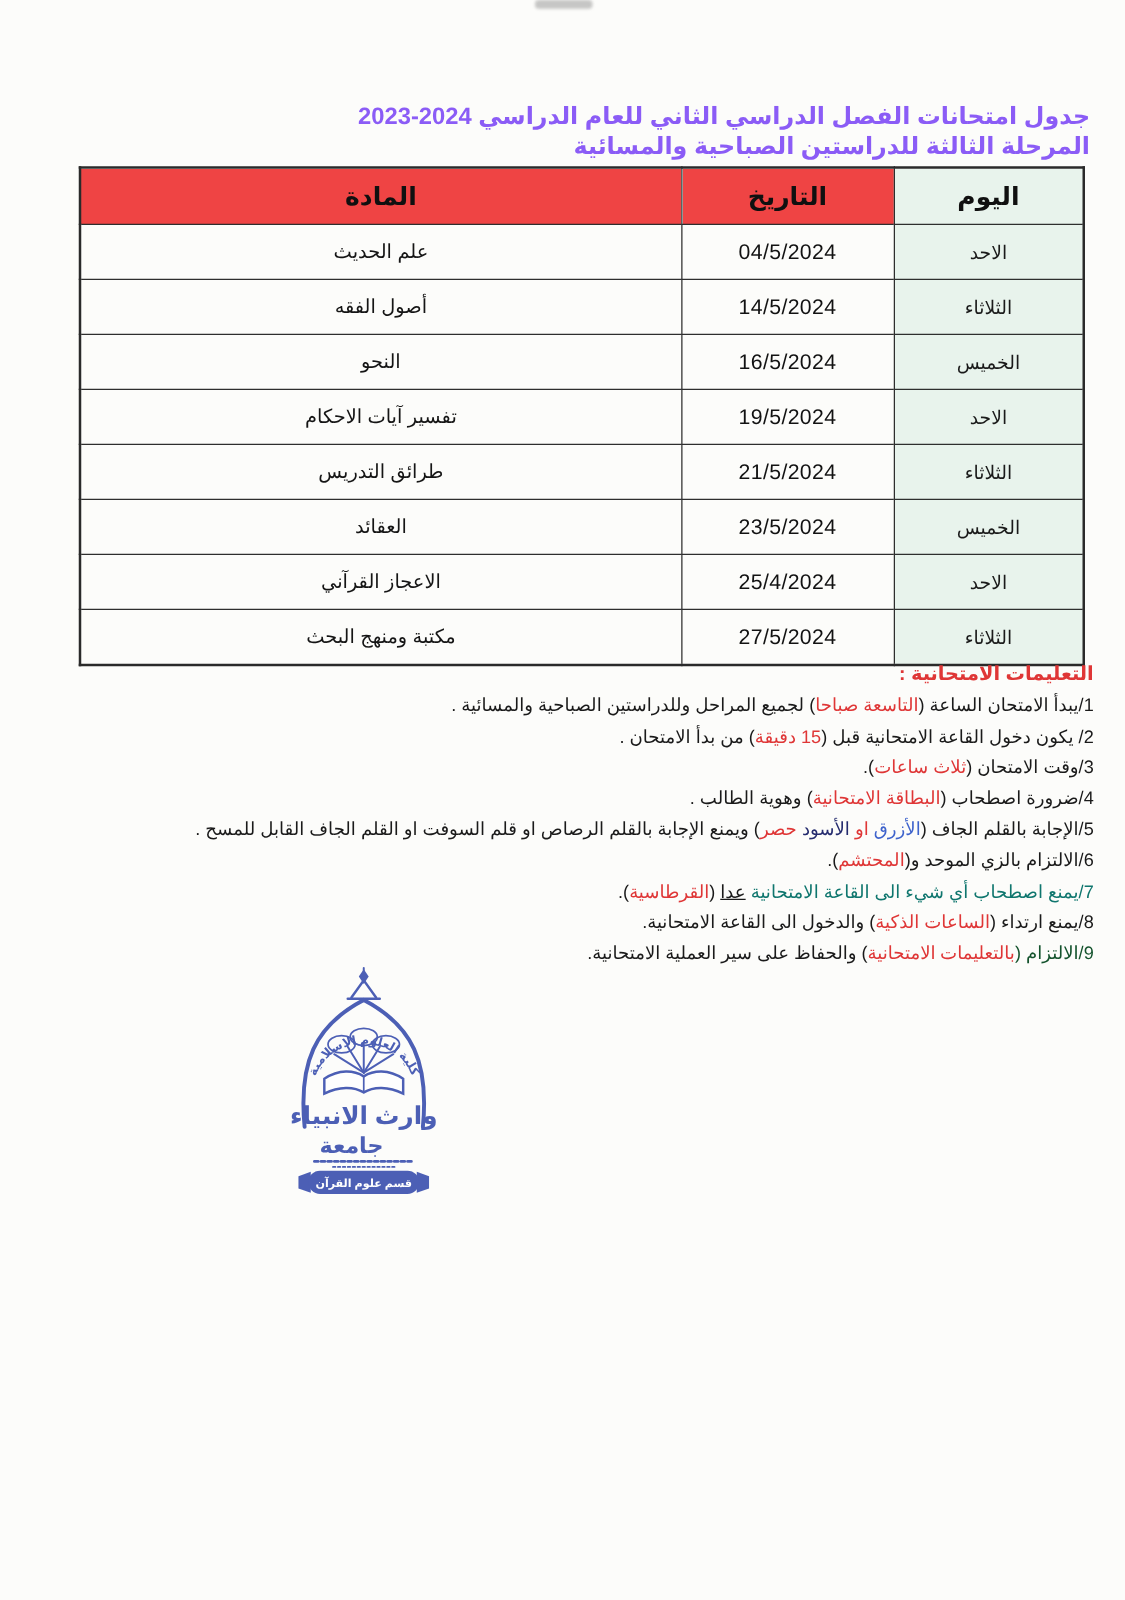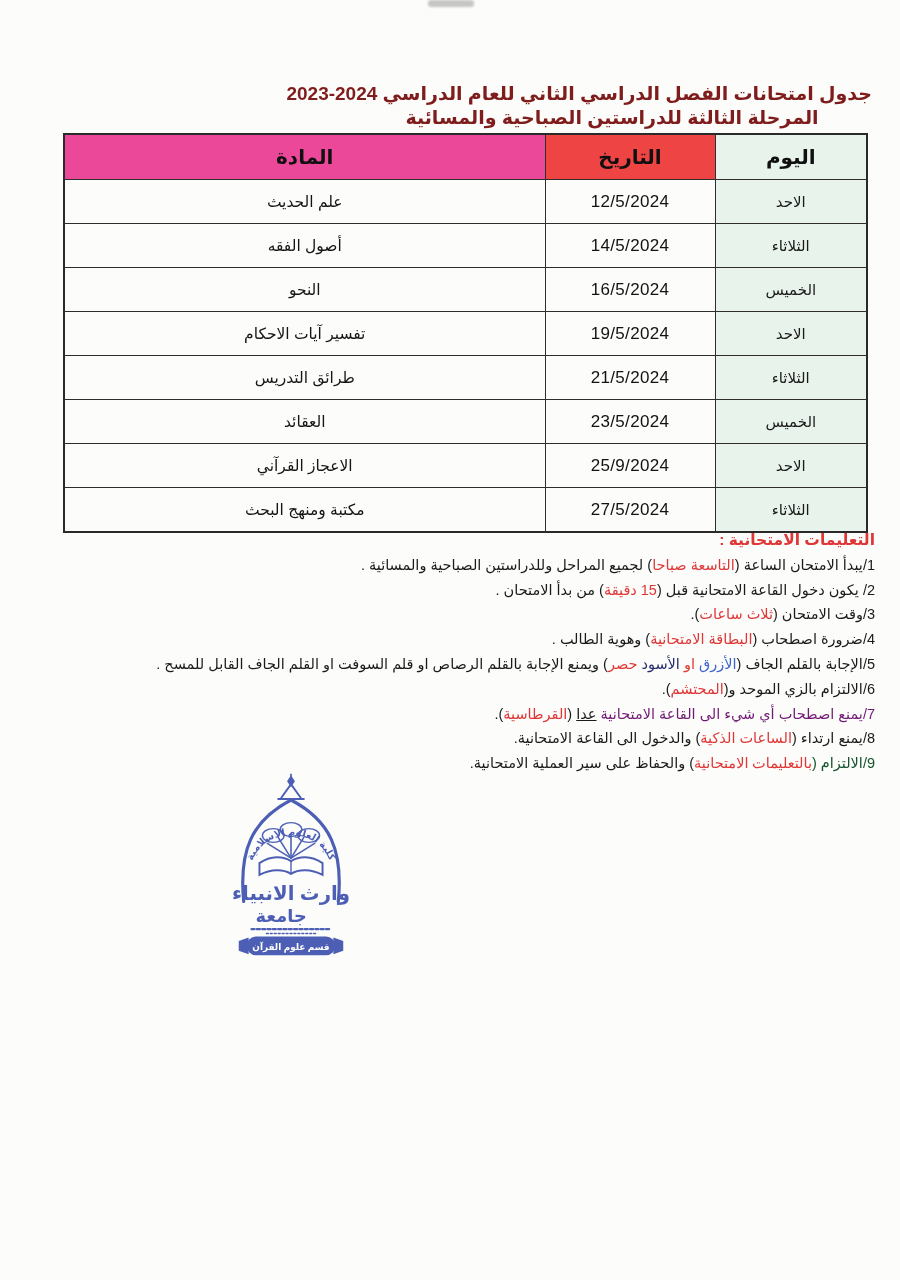--- a/index.html
+++ b/index.html
@@ -8,22 +8,22 @@
     background:#fcfcfa; overflow:hidden;
     font-family:"Liberation Sans","DejaVu Sans",sans-serif;
     color:#1c1c1c;
   }
   .smudge{
     position:absolute; top:0; left:428px; width:46px; height:7px;
     background:rgba(110,110,110,.38); filter:blur(1.2px); border-radius:3px;
   }
   .title-block{
     position:absolute; top:82px; left:352px; width:520px;
-    direction:rtl; text-align:center;
-    font-weight:bold; font-size:19px; line-height:24px; color:#7f1d1d;
+    direction:rtl; text-align:right;
+    font-weight:bold; font-size:19px; line-height:24px; color:#8b5cf6;
     white-space:nowrap;
   }
   table.exam{
     position:absolute; top:133px; left:63px;
     width:803px; border-collapse:collapse; direction:rtl;
     table-layout:fixed;
   }
   table.exam th, table.exam td{
     border:1.5px solid #2e2e2e; text-align:center; vertical-align:middle;
     padding:0; overflow:hidden;
@@ -62,27 +62,27 @@
   <table class="exam">
     <colgroup>
       <col style="width:152px">
         <col style="width:170px">
         <col style="width:481px">
     </colgroup>
     <thead>
       <tr>
         <th class="hdr" style="background: rgb(232, 243, 236);">اليوم</th>
         <th class="hdr" style="background: #ef4444;">التاريخ</th>
-        <th class="hdr" style="background: #ec4899;">المادة</th>
+        <th class="hdr" style="background: #ef4444;">المادة</th>
       </tr>
     </thead>
     <tbody id="exam-rows">
         <tr>
           <td class="day-cell" style="background: rgb(232, 243, 236);">الاحد</td>
-          <td class="date-cell">12/5/2024</td>
+          <td class="date-cell">04/5/2024</td>
           <td class="subject-cell">علم الحديث</td>
         </tr>
         <tr>
           <td class="day-cell" style="background: rgb(232, 243, 236);">الثلاثاء</td>
           <td class="date-cell">14/5/2024</td>
           <td class="subject-cell">أصول الفقه</td>
         </tr>
         <tr>
           <td class="day-cell" style="background: rgb(232, 243, 236);">الخميس</td>
           <td class="date-cell">16/5/2024</td>
@@ -98,41 +98,41 @@
           <td class="date-cell">21/5/2024</td>
           <td class="subject-cell">طرائق التدريس</td>
         </tr>
         <tr>
           <td class="day-cell" style="background: rgb(232, 243, 236);">الخميس</td>
           <td class="date-cell">23/5/2024</td>
           <td class="subject-cell">العقائد</td>
         </tr>
         <tr>
           <td class="day-cell" style="background: rgb(232, 243, 236);">الاحد</td>
-          <td class="date-cell">25/9/2024</td>
+          <td class="date-cell">25/4/2024</td>
           <td class="subject-cell">الاعجاز القرآني</td>
         </tr>
         <tr>
           <td class="day-cell" style="background: rgb(232, 243, 236);">الثلاثاء</td>
           <td class="date-cell">27/5/2024</td>
           <td class="subject-cell">مكتبة ومنهج البحث</td>
         </tr>
       </tbody>
   </table>
 
   <div class="instructions">
     <div class="instr-title" style="color: rgb(223, 54, 54);">التعليمات الامتحانية :</div>
     <div id="instr-items">
         <div><span style="color: rgb(26, 26, 26);">1/يبدأ الامتحان الساعة (</span><span style="color: rgb(223, 54, 54);">التاسعة صباحا</span><span style="color: rgb(26, 26, 26);">) لجميع المراحل وللدراستين الصباحية والمسائية .</span></div>
         <div><span style="color: rgb(26, 26, 26); margin-top: 12px;">2/ يكون دخول القاعة الامتحانية قبل (</span><span style="color: rgb(223, 54, 54);">15 دقيقة</span><span style="color: rgb(26, 26, 26);">) من بدأ الامتحان .</span></div>
         <div><span style="color: rgb(26, 26, 26);">3/وقت الامتحان (</span><span style="color: rgb(223, 54, 54);">ثلاث ساعات</span><span style="color: rgb(26, 26, 26);">).</span></div>
         <div><span style="color: rgb(26, 26, 26);">4/ضرورة اصطحاب (</span><span style="color: rgb(223, 54, 54);">البطاقة الامتحانية</span><span style="color: rgb(26, 26, 26);">) وهوية الطالب .</span></div>
         <div><span style="color: rgb(26, 26, 26);">5/الإجابة بالقلم الجاف (</span><span style="color: rgb(62, 99, 204);">الأزرق</span><span style="color: rgb(26, 26, 26);"> </span><span style="color: rgb(223, 54, 54);">او</span><span style="color: rgb(26, 26, 26);"> </span><span style="color: rgb(36, 43, 110);">الأسود</span><span style="color: rgb(26, 26, 26);"> </span><span style="color: rgb(223, 54, 54);">حصر</span><span style="color: rgb(26, 26, 26);">) ويمنع الإجابة بالقلم الرصاص او قلم السوفت او القلم الجاف القابل للمسح .</span></div>
         <div><span style="color: rgb(26, 26, 26);">6/الالتزام بالزي الموحد و(</span><span style="color: rgb(223, 54, 54);">المحتشم</span><span style="color: rgb(26, 26, 26);">).</span></div>
-        <div><span style="color: #701a75; margin-top: 28px;">7/يمنع اصطحاب أي شيء الى القاعة الامتحانية </span><span class="seg-u" style="color: rgb(26, 26, 26);">عدا</span><span style="color: rgb(26, 26, 26);"> (</span><span style="color: rgb(223, 54, 54);">القرطاسية</span><span style="color: rgb(26, 26, 26);">).</span></div>
+        <div><span style="color: #0f766e; margin-top: 28px;">7/يمنع اصطحاب أي شيء الى القاعة الامتحانية </span><span class="seg-u" style="color: rgb(26, 26, 26);">عدا</span><span style="color: rgb(26, 26, 26);"> (</span><span style="color: rgb(223, 54, 54);">القرطاسية</span><span style="color: rgb(26, 26, 26);">).</span></div>
         <div><span style="color: rgb(26, 26, 26);">8/يمنع ارتداء (</span><span style="color: rgb(223, 54, 54);">الساعات الذكية</span><span style="color: rgb(26, 26, 26);">) والدخول الى القاعة الامتحانية.</span></div>
         <div><span style="color: #14532d;">9/الالتزام (</span><span style="color: rgb(223, 54, 54); font-family: Liberation Serif, serif;">بالتعليمات الامتحانية</span><span style="color: rgb(26, 26, 26);">) والحفاظ على سير العملية الامتحانية.</span></div>
       </div>
   </div>
 
   <div class="stamp">
     <svg viewBox="0 0 140 196" xmlns="http://www.w3.org/2000/svg">
       <g stroke="#3a4fae" fill="none" stroke-linecap="round">
         <g>
           <path d="M70 3 L70 14" stroke-width="1.6"></path>

